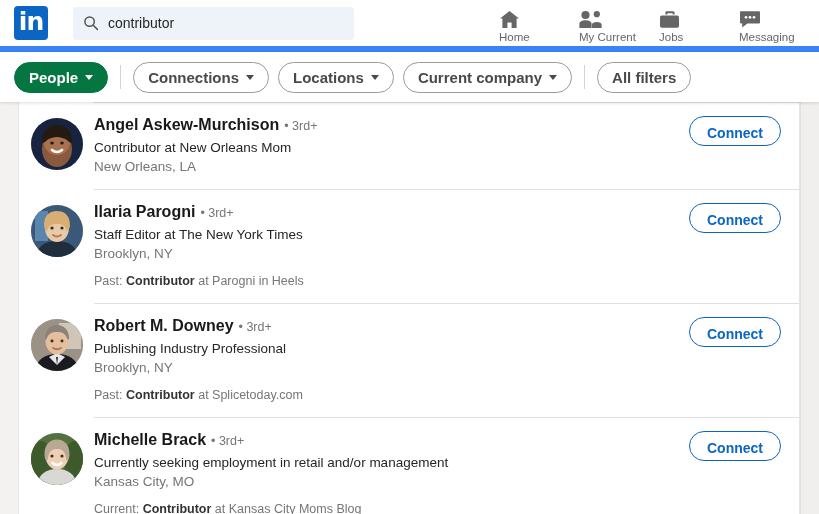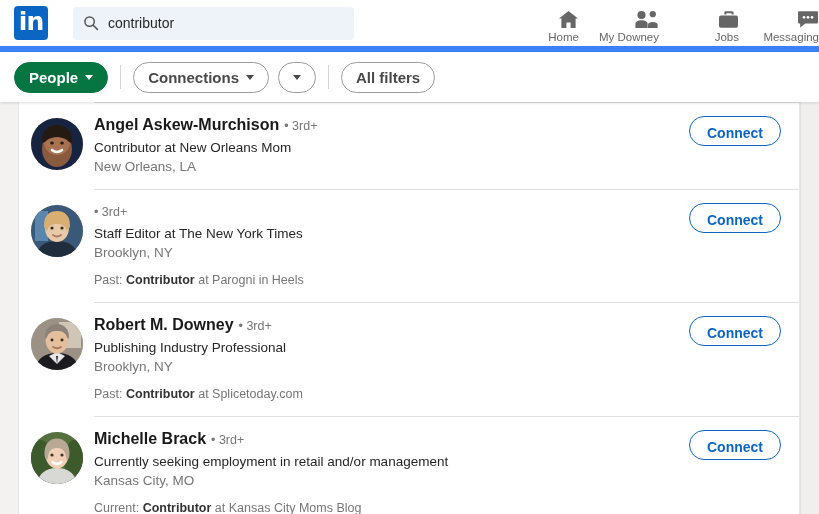--- a/index.html
+++ b/index.html
@@ -58,21 +58,21 @@
     right: 0; top: 0;
     height: 52px;
     display: flex;
     align-items: center;
   }
   .nav-item {
     width: 80px;
     height: 52px;
     display: flex;
     flex-direction: column;
-    align-items: flex-end;
+    align-items: flex-start;
     justify-content: center;
     gap: 1px;
     cursor: pointer;
   }
   .nav-icon { height: 22px; display: flex; align-items: center; justify-content: center; }
   .nav-label { font-size: 11.5px; color: #666666; line-height: 13px; }
 
   
   .filterbar {
     height: 50px;
@@ -252,21 +252,21 @@
 
     <div class="nav-item">
       <span class="nav-icon">
         <svg width="24" height="19" viewBox="0 0 24 19">
           <circle cx="6.5" cy="5" r="4.1" fill="#666"></circle>
           <path d="M0.4 18v-4.2c0-2.2 2.7-3.5 6.1-3.5s6.1 1.3 6.1 3.5V18z" fill="#666"></path>
           <circle cx="17.8" cy="4.2" r="3.1" fill="#666"></circle>
           <path d="M13 18v-3.4c0-1.7 2.1-2.7 4.8-2.7s4.8 1 4.8 2.7V18z" fill="#666"></path>
         </svg>
       </span>
-      <span class="nav-label">My Downey</span>
+      <span class="nav-label">My Current</span>
     </div>
 
     <div class="nav-item">
       <span class="nav-icon">
         <svg width="21" height="19" viewBox="0 0 21 19">
           <path d="M7 1.2h7a1.6 1.6 0 0 1 1.6 1.6v1.6h-2V3.2H8.4v1.2h-2V2.8A1.6 1.6 0 0 1 7 1.2z" fill="#666"></path>
           <rect x="1" y="5.6" width="19" height="12.2" rx="1.8" fill="#666"></rect>
         </svg>
       </span>
       <span class="nav-label">Jobs</span>
@@ -292,22 +292,27 @@
     <span class="caret"></span>
   </div>
 
   <div class="pill-sep"></div>
 
   <div class="pill">
     <span>Connections</span>
     <span class="caret"></span>
   </div>
 
-
   <div class="pill">
+    <span>Locations</span>
+    <span class="caret"></span>
+  </div>
+
+  <div class="pill">
+    <span>Current company</span>
     <span class="caret"></span>
   </div>
 
   <div class="pill-sep"></div>
 
   <div class="pill">
     <span>All filters</span>
   </div>
 </div>
 
@@ -353,20 +358,21 @@
             <ellipse cx="26" cy="23" rx="12" ry="14" fill="#e8c9a8"></ellipse>
             <path d="M13 20c0-10 6-14 13-14s13 4 13 14c0 5-2 2-3 7-1-6-4-8-10-8s-9 2-10 8c-1-5-3-2-3-7z" fill="#d9ae72"></path>
             <ellipse cx="21" cy="23" rx="1.6" ry="1.5" fill="#3a2a18"></ellipse>
             <ellipse cx="31" cy="23" rx="1.6" ry="1.5" fill="#3a2a18"></ellipse>
             <path d="M22 30q4 3 8 0" stroke="#b07a64" stroke-width="2" fill="none" stroke-linecap="round"></path>
           </svg>
         </div>
       </div>
       <div class="info-col">
         <div class="name-line">
+          <span class="p-name">Ilaria Parogni</span>
           <span class="p-degree">• 3rd+</span>
         </div>
         <div class="p-headline">Staff Editor at The New York Times</div>
         <div class="p-location">Brooklyn, NY</div>
         <div class="p-meta">
           <span>Past: </span><b>Contributor</b><span> at Parogni in Heels</span>
         </div>
       </div>
       <div class="action-col">
         <button class="connect-btn">Connect</button>

